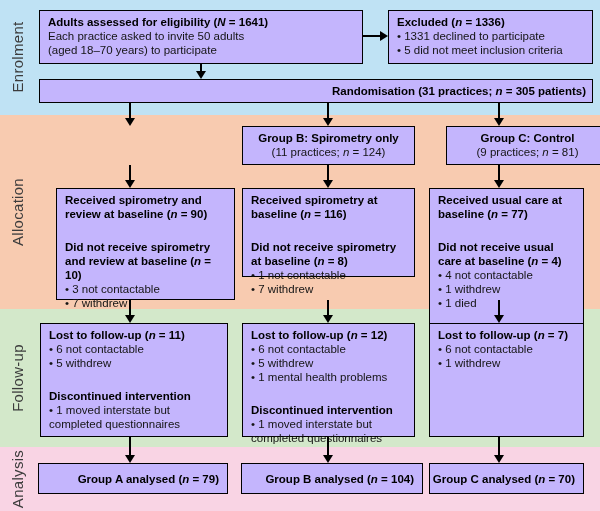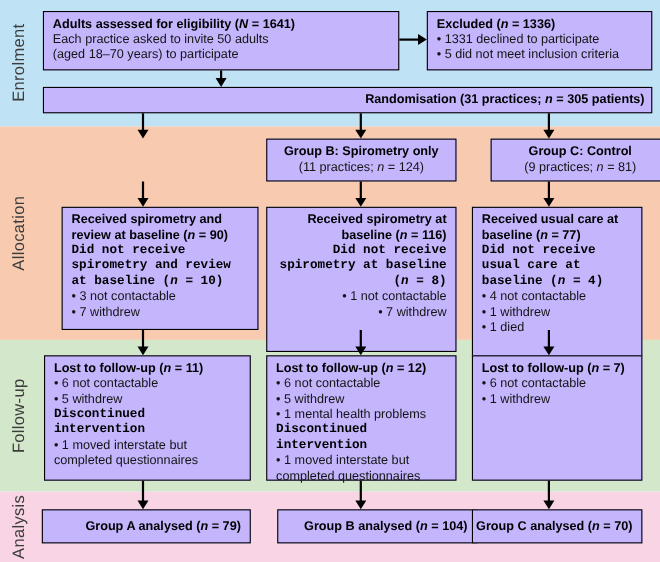--- a/index.html
+++ b/index.html
@@ -5,21 +5,21 @@
   html,body{margin:0;padding:0;background:#fff;}
   .canvas{position:relative;width:600px;height:511px;overflow:hidden;
           font-family:"Liberation Sans",sans-serif;color:#141414;}
   .band{position:absolute;left:0;width:600px;}
   .band-label{position:absolute;transform:translate(-50%,-50%) rotate(-90deg);
           white-space:nowrap;font-size:15px;color:#3c3c3c;letter-spacing:.3px;}
   .box{position:absolute;background:#c4b5fd;border:1.6px solid #000;box-sizing:border-box;
           padding:4px 8px;font-size:11.5px;line-height:14px;}
   .box .para{margin:0;}
   .box .para.b{font-weight:bold;color:#000;}
-  .box .para.b:not(:first-child){margin-top:0;font-family:Liberation Mono, monospace;}
+  .box .para.b:not(:first-child){margin-top:19px;}
   .box.center{text-align:center;}
   .box.mid{display:flex;flex-direction:column;justify-content:center;align-items:flex-end;}
   .box.mid .para{white-space:nowrap;}
   .arrow-v{position:absolute;width:10px;}
   .arrow-v::before{content:"";position:absolute;left:4px;top:0;width:2px;
           height:calc(100% - 7px);background:#000;}
   .arrow-v::after{content:"";position:absolute;left:0;bottom:0;width:0;height:0;
           border-left:5px solid transparent;border-right:5px solid transparent;
           border-top:8px solid #000;}
   .arrow-h{position:absolute;height:10px;}
@@ -67,21 +67,21 @@
       <div class="para b">Group C: Control</div>
       <div class="para">(9 practices; <i>n</i> = 81)</div>
     </div>
 
   <div class="box" style="left:56px;top:188px;width:179px;height:112px;">
       <div class="para b">Received spirometry and review at baseline (<i>n</i> = 90)</div>
       <div class="para b">Did not receive spirometry and review at baseline (<i>n</i> = 10)</div>
       <div class="para">• 3 not contactable</div>
       <div class="para">• 7 withdrew</div>
     </div>
-  <div class="box" style="left:242px;top:188px;width:173px;height:132px;text-align:right;">
+  <div class="box" style="left:242px;top:188px;width:173px;height:89px;">
       <div class="para b">Received spirometry at baseline (<i>n</i> = 116)</div>
       <div class="para b">Did not receive spirometry at baseline (<i>n</i> = 8)</div>
       <div class="para">• 1 not contactable</div>
       <div class="para">• 7 withdrew</div>
     </div>
   <div class="box" style="left:429px;top:188px;width:155px;height:136px;">
       <div class="para b">Received usual care at baseline (<i>n</i> = 77)</div>
       <div class="para b">Did not receive usual care at baseline (<i>n</i> = 4)</div>
       <div class="para">• 4 not contactable</div>
       <div class="para">• 1 withdrew</div>
@@ -105,21 +105,21 @@
     </div>
   <div class="box" style="left:429px;top:323px;width:155px;height:114px;">
       <div class="para b">Lost to follow-up (<i>n</i> = 7)</div>
       <div class="para">• 6 not contactable</div>
       <div class="para">• 1 withdrew</div>
     </div>
 
   <div class="box center mid" style="left:38px;top:463px;width:190px;height:31px;">
       <div class="para b">Group A analysed (<i>n</i> = 79)</div>
     </div>
-  <div class="box center mid" style="left:252px;top:463px;width:182px;height:31px;">
+  <div class="box center mid" style="left:241px;top:463px;width:182px;height:31px;">
       <div class="para b">Group B analysed (<i>n</i> = 104)</div>
     </div>
   <div class="box center mid" style="left:429px;top:463px;width:155px;height:31px;">
       <div class="para b">Group C analysed (<i>n</i> = 70)</div>
     </div>
 
   <div class="arrow-h" style="left:363px;top:31px;width:25px;"></div>
   <div class="arrow-v" style="left:196px;top:64px;height:15px;"></div>
 
   <div class="arrow-v" style="left:125px;top:103px;height:23px;"></div>

